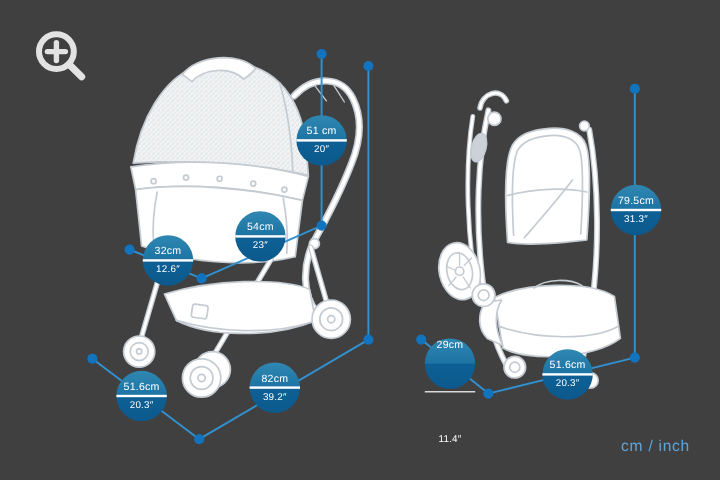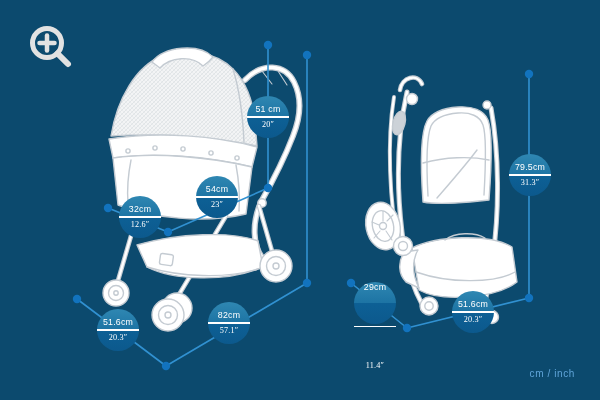--- a/index.html
+++ b/index.html
@@ -1,49 +1,49 @@
 <!DOCTYPE html>
 <html><head>
 <meta charset="utf-8">
 <title>Diagram</title>
 <style>
   html,body{margin:0;padding:0;background:#ffffff;}
   .stage{
-    position:relative;width:600px;height:400px;background:#0c4a6e;
+    position:relative;width:600px;height:400px;background:#404040;
     font-family:"Liberation Sans", sans-serif;overflow:hidden;
   }
   .art{position:absolute;left:0;top:0;}
   
   .badge{
     position:absolute;width:42px;height:42px;border-radius:50%;
     background:linear-gradient(to bottom,#2f87b2 0%,#1d74a4 49%,#0d6095 51%,#0c598d 100%);
     color:#ffffff;display:flex;flex-direction:column;align-items:center;
     text-align:center;box-sizing:border-box;
   }
   .badge .cm{
     flex:1 1 50%;display:flex;align-items:flex-end;justify-content:center;
     font-size:8.8px;letter-spacing:.2px;padding-bottom:2px;white-space:nowrap;
   }
   .badge .divider{width:100%;height:1.4px;background:#ffffff;flex:0 0 auto;}
   .badge .inch{
     flex:1 1 50%;display:flex;align-items:flex-start;justify-content:center;
-    font-size:8.2px;letter-spacing:.2px;padding-top:2px;white-space:nowrap;font-family:Liberation Serif, serif;
+    font-size:8.2px;letter-spacing:.2px;padding-top:2px;white-space:nowrap;
   }
   .b51  {left:247px;top:96px;}
   .b106 {left:287px;top:137px;}
   .b32  {left:119px;top:196px;}
   .b54  {left:196px;top:176px;}
   .b516L{left:97px; top:309px;}
   .b82  {left:208px;top:302px;}
   .b29  {left:354px;top:282px;gap:32px;}
   .b516R{left:452px;top:291px;}
   .b795 {left:509px;top:154px;}
   .unit{
     position:absolute;right:25px;bottom:21px;color:#5fa4d8;
-    font-size:10px;letter-spacing:.6px;
+    font-size:13px;letter-spacing:.6px;
   }
   .zoom-icon{position:absolute;left:26px;top:22px;}
 </style>
 </head>
 <body>
 
 <div class="stage">
 
   <svg class="zoom-icon" width="50" height="52" viewBox="0 0 50 52">
     <g stroke="#e2e2e2" fill="none" stroke-linecap="round">
@@ -212,21 +212,21 @@
     <span class="inch">23″</span>
   </div>
   <div class="badge b516L">
     <span class="cm">51.6cm</span>
     <span class="divider"></span>
     <span class="inch">20.3″</span>
   </div>
   <div class="badge b82">
     <span class="cm">82cm</span>
     <span class="divider"></span>
-    <span class="inch">57.1″</span>
+    <span class="inch">39.2″</span>
   </div>
 
   <div class="badge b29">
     <span class="cm">29cm</span>
     <span class="divider"></span>
     <span class="inch">11.4″</span>
   </div>
   <div class="badge b516R">
     <span class="cm">51.6cm</span>
     <span class="divider"></span>

